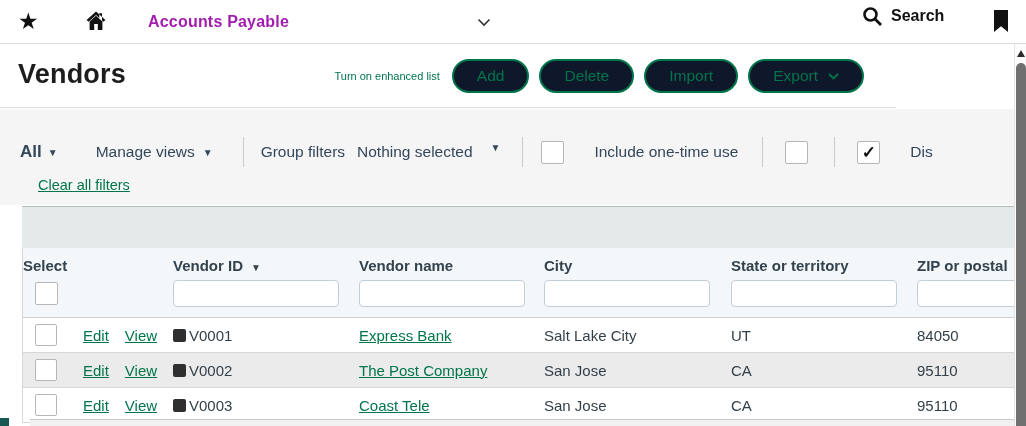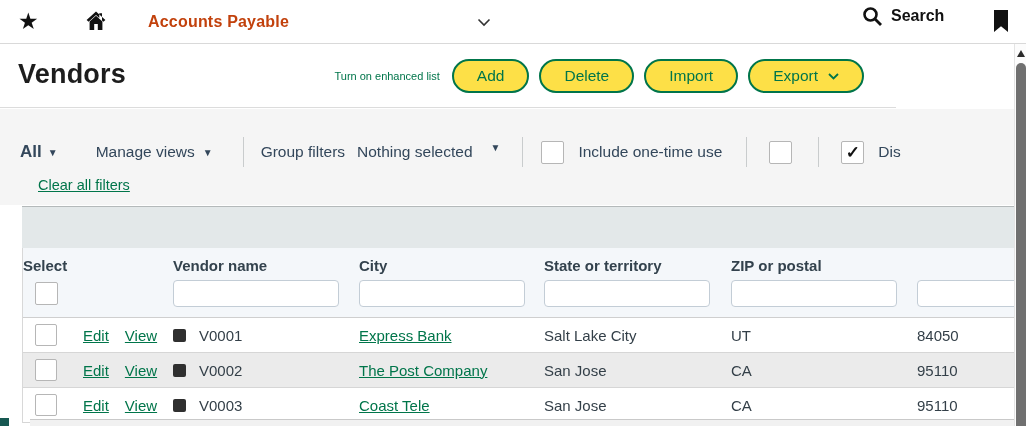--- a/index.html
+++ b/index.html
@@ -4,46 +4,46 @@
 <style>
   * { margin:0; padding:0; box-sizing:border-box; }
   html,body { width:1026px; height:426px; }
   body { font-family:"Liberation Sans", sans-serif; background:#fff; position:relative; overflow:hidden; color:#333; }
 
   
   .topbar { position:absolute; left:0; top:0; width:1026px; height:44px; background:#fff; border-bottom:1px solid #d9d9d9; display:flex; align-items:center; }
   .star-ic { position:absolute; left:18px; top:7px; font-size:23px; color:#111; line-height:28px; }
   .home-ic { position:absolute; left:84px; top:9px; }
   .appmenu { position:absolute; left:148px; top:0; height:44px; display:flex; align-items:center; gap:10px; cursor:pointer; }
-  .appmenu .lbl { font-size:16px; font-weight:bold; color:#c2410c; letter-spacing:.2px; }
+  .appmenu .lbl { font-size:16px; font-weight:bold; color:#a21caf; letter-spacing:.2px; }
   .appmenu .chev { margin-left:178px; }
   .searchbox { position:absolute; left:862px; top:0; height:32px; display:flex; align-items:center; gap:8px; cursor:pointer; }
   .searchbox .lbl { font-size:16px; font-weight:bold; color:#111; }
   .bookmark-ic { position:absolute; left:993px; top:10px; }
 
   
   .pagehead { position:absolute; left:0; top:45px; width:896px; height:63px; background:#fff; border-bottom:1px solid #dcdcdc; }
   .pagetitle { position:absolute; left:18px; top:14px; font-size:27px; font-weight:bold; color:#1d1d1d; letter-spacing:.2px; }
   .headactions { position:absolute; right:32px; top:14px; display:flex; align-items:center; gap:10px; }
   .enh-link { font-size:11px; color:#00754a; margin-right:2px; cursor:pointer; }
-  .pillbtn { height:34px; border:2px solid #00754a; border-radius:18px; background:#fde047; color:#00754a; font-family:"Liberation Sans",sans-serif; font-size:15.5px; padding:0 23px; display:flex; align-items:center; gap:10px; cursor:pointer; }
+  .pillbtn { height:34px; border:2px solid #00754a; border-radius:18px; background:#0f172a; color:#00754a; font-family:"Liberation Sans",sans-serif; font-size:15.5px; padding:0 23px; display:flex; align-items:center; gap:10px; cursor:pointer; }
 
   
   .filtersec { position:absolute; left:0; top:109px; width:1014px; height:96px; background:#f5f5f5; overflow:hidden; }
   .filterrow { position:absolute; left:0; top:28px; width:1400px; display:flex; align-items:center; }
   .slate { color:#33475b; }
   .tri { font-size:10px; color:#33475b; margin-left:6px; position:relative; top:-1px; }
   .vd { width:1px; height:30px; background:#c9cccd; }
   .f-all { margin-left:20px; font-size:17px; font-weight:bold; cursor:pointer; }
   .f-mv { margin-left:38px; font-size:15.5px; cursor:pointer; }
   .f-mv .tri{ margin-left:8px; }
   .vd1 { margin-left:30px; }
   .f-gf { margin-left:17px; font-size:15.5px; display:flex; gap:12px; cursor:pointer; }
   .vd2 { margin-left:22px; }
-  .cbgroup { display:flex; align-items:center; gap:14px; font-size:15.5px; cursor:pointer; }
+  .cbgroup { display:flex; align-items:center; gap:30px; font-size:15.5px; cursor:pointer; }
   .cb { width:23px; height:23px; background:#fff; border:1px solid #b6b6b6; border-radius:2px; display:flex; align-items:center; justify-content:center; }
   .cb.checked::after { content:"✓"; font-size:17px; font-weight:bold; color:#111; }
   .g1 { margin-left:18px; } .g2 { margin-left:22px; } .g3 { margin-left:22px; }
   .vd3 { margin-left:24px; } .vd4 { margin-left:26px; }
   .clearlink { position:absolute; left:38px; top:68px; font-size:14.5px; color:#00754a; text-decoration:underline; cursor:pointer; }
 
   
   .toolstrip { position:absolute; left:22px; top:206px; width:992px; height:42px; background:#e3e8e9; border-top:1px solid #b4b9ba; }
   .tablewrap { position:absolute; left:22px; top:248px; width:992px; overflow:hidden; border-left:1px solid #d8d8d8; }
   .gridrow { display:grid; grid-template-columns:150px 186px 185px 187px 186px 160px; align-items:center; }
@@ -53,21 +53,21 @@
   .h-select { padding-left:0px; }
   .filterinputs { background:#f4f7fa; padding:6px 0 10px 0; border-bottom:1px solid #cfcfcf; }
   .finput { width:166px; height:27px; border:1px solid #c3cdd6; border-radius:4px; background:#fff; font-family:"Liberation Sans",sans-serif; font-size:14px; padding:0 8px; color:#333; }
   .selcb { margin-left:12px; }
   .datarow { height:35px; border-bottom:1px solid #d6d6d6; font-size:15px; color:#333f48; background:#fff; }
   .datarow.stripe { background:#ebebeb; }
   .actcell { display:flex; align-items:center; }
   .actcell .cb { margin-left:12px; width:22px; height:22px; }
   .alink { color:#00754a; text-decoration:underline; cursor:pointer; font-size:15px; }
   .edit { margin-left:26px; } .view { margin-left:16px; }
-  .idcell { display:flex; align-items:center; gap:13px; }
+  .idcell { display:flex; align-items:center; gap:3px; }
   .sqicon { width:13px; height:13px; background:#2f2f2f; border-radius:2px; }
   .namelink { color:#00754a; text-decoration:underline; cursor:pointer; }
 
   
   .vscroll { position:absolute; right:0; top:44px; width:12px; height:382px; background:#fcfcfc; border-left:1px solid #e4e4e4; }
   .vscroll .uparrow { position:absolute; left:2px; top:6px; width:0; height:0; border-left:4px solid transparent; border-right:4px solid transparent; border-bottom:7px solid #2b2b2b; }
   .vscroll .thumb { position:absolute; left:1px; top:19px; width:10px; height:363px; background:#707070; border-radius:5px 5px 0 0; }
 
   
   .bottomstrip { position:absolute; left:30px; top:419px; width:984px; height:7px; background:#f1f1f1; border-top:1px solid #c9c9c9; }
@@ -161,20 +161,21 @@
   </div>
   <span class="clearlink">Clear all filters</span>
 </div>
 
 <div class="toolstrip"></div>
 
 <div class="tablewrap">
 
   <div class="gridrow thead">
     <span class="hlabel h-select">Select</span>
+    <span class="hlabel"><span>Vendor ID</span><span class="sort">▼</span></span>
     <span class="hlabel">Vendor name</span>
     <span class="hlabel">City</span>
     <span class="hlabel">State or territory</span>
     <span class="hlabel">ZIP or postal</span>
   </div>
 
   <div class="gridrow filterinputs">
     <span>
         <span class="cb selcb"></span>
       </span>

